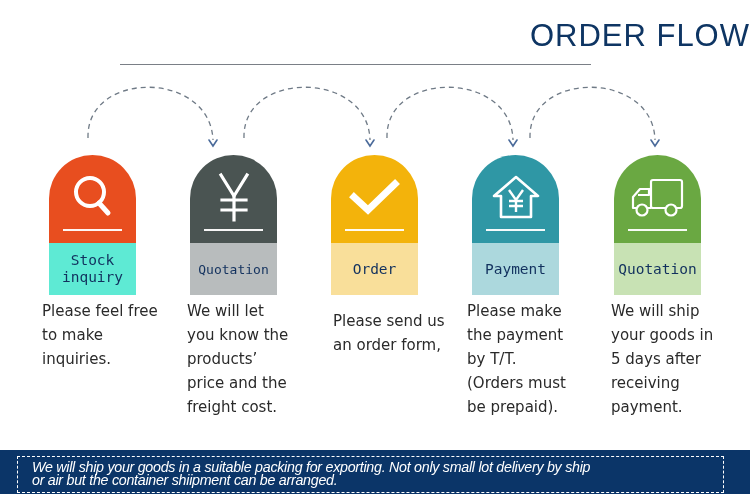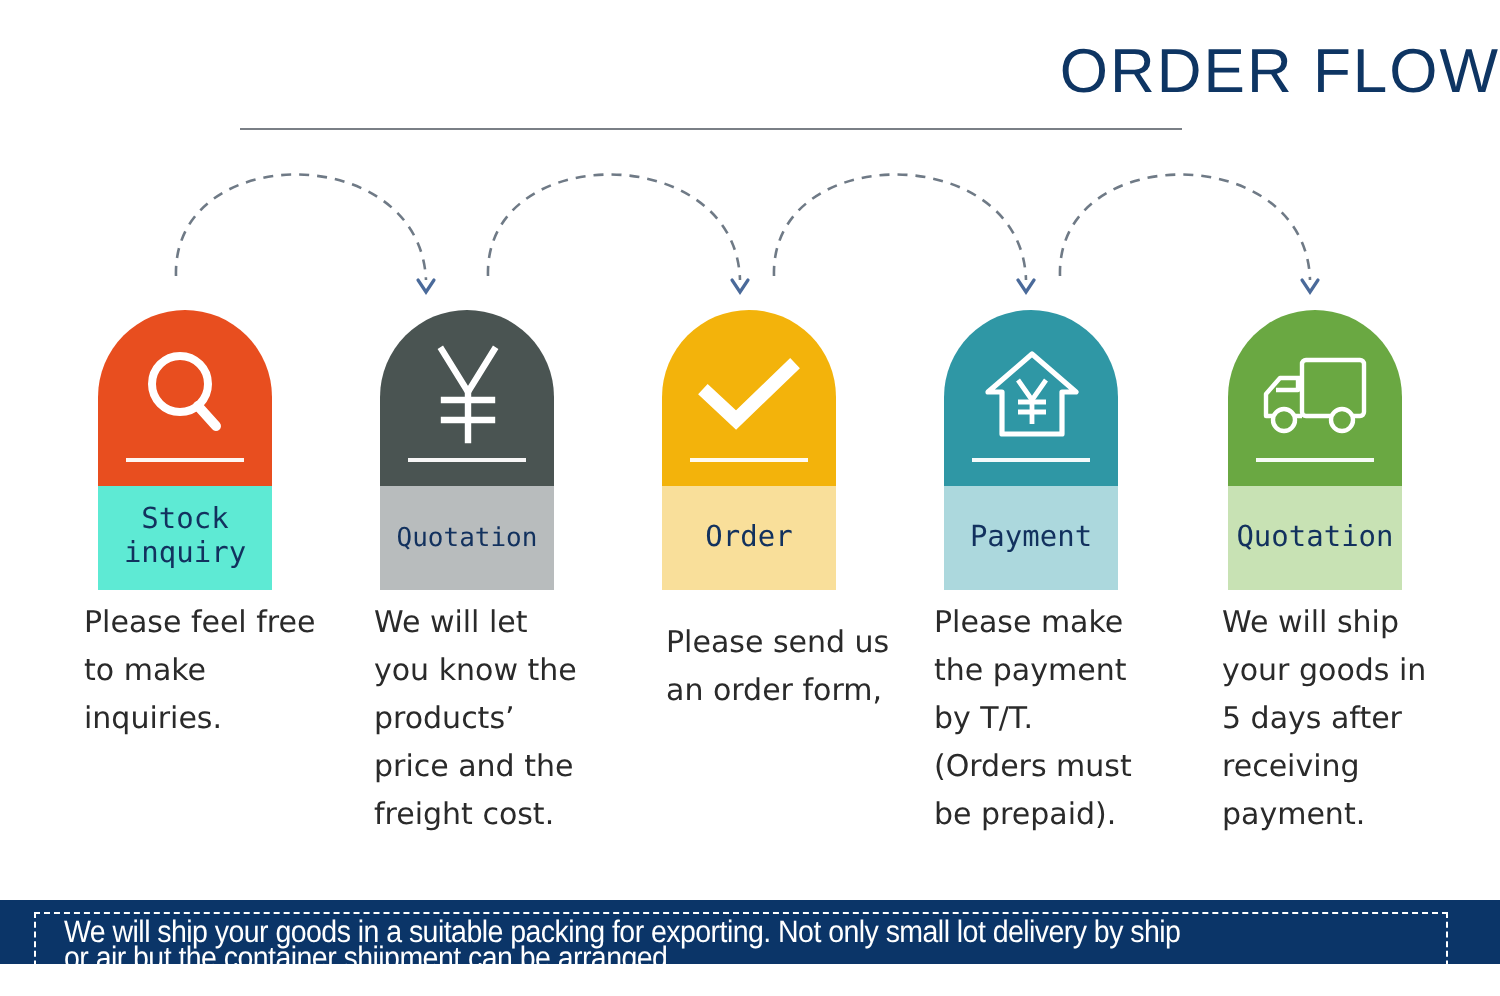--- a/index.html
+++ b/index.html
@@ -31,21 +31,21 @@
       font-family: "DejaVu Sans Mono", monospace; color: #12315e; font-size: 14.5px; line-height: 17px;
     }
 
     .desc {
       position: absolute; top: 299px; width: 140px;
       font-family: "DejaVu Sans", sans-serif; font-size: 15px; line-height: 24px; color: #2a2a2a;
       white-space: pre-line;
     }
 
     .banner {
-      position: absolute; left: 0; top: 450px; width: 750px; height: 32px; background: #0b3568;
+      position: absolute; left: 0; top: 450px; width: 750px; height: 44px; background: #0b3568; font-style: italic;
     }
     .banner-box {
       position: absolute; left: 17px; top: 6px; width: 707px; height: 37px;
       border: 1px dashed #ffffff;
       padding: 3px 0 0 14px;
       font-family: "Liberation Sans", sans-serif; color: #ffffff;
       font-size: 15.5px; line-height: 13px; letter-spacing: -0.3px;
       transform-origin: left top;
     }
     .banner-box span { display: block; transform: scaleX(0.92); transform-origin: left center; white-space: nowrap; }

